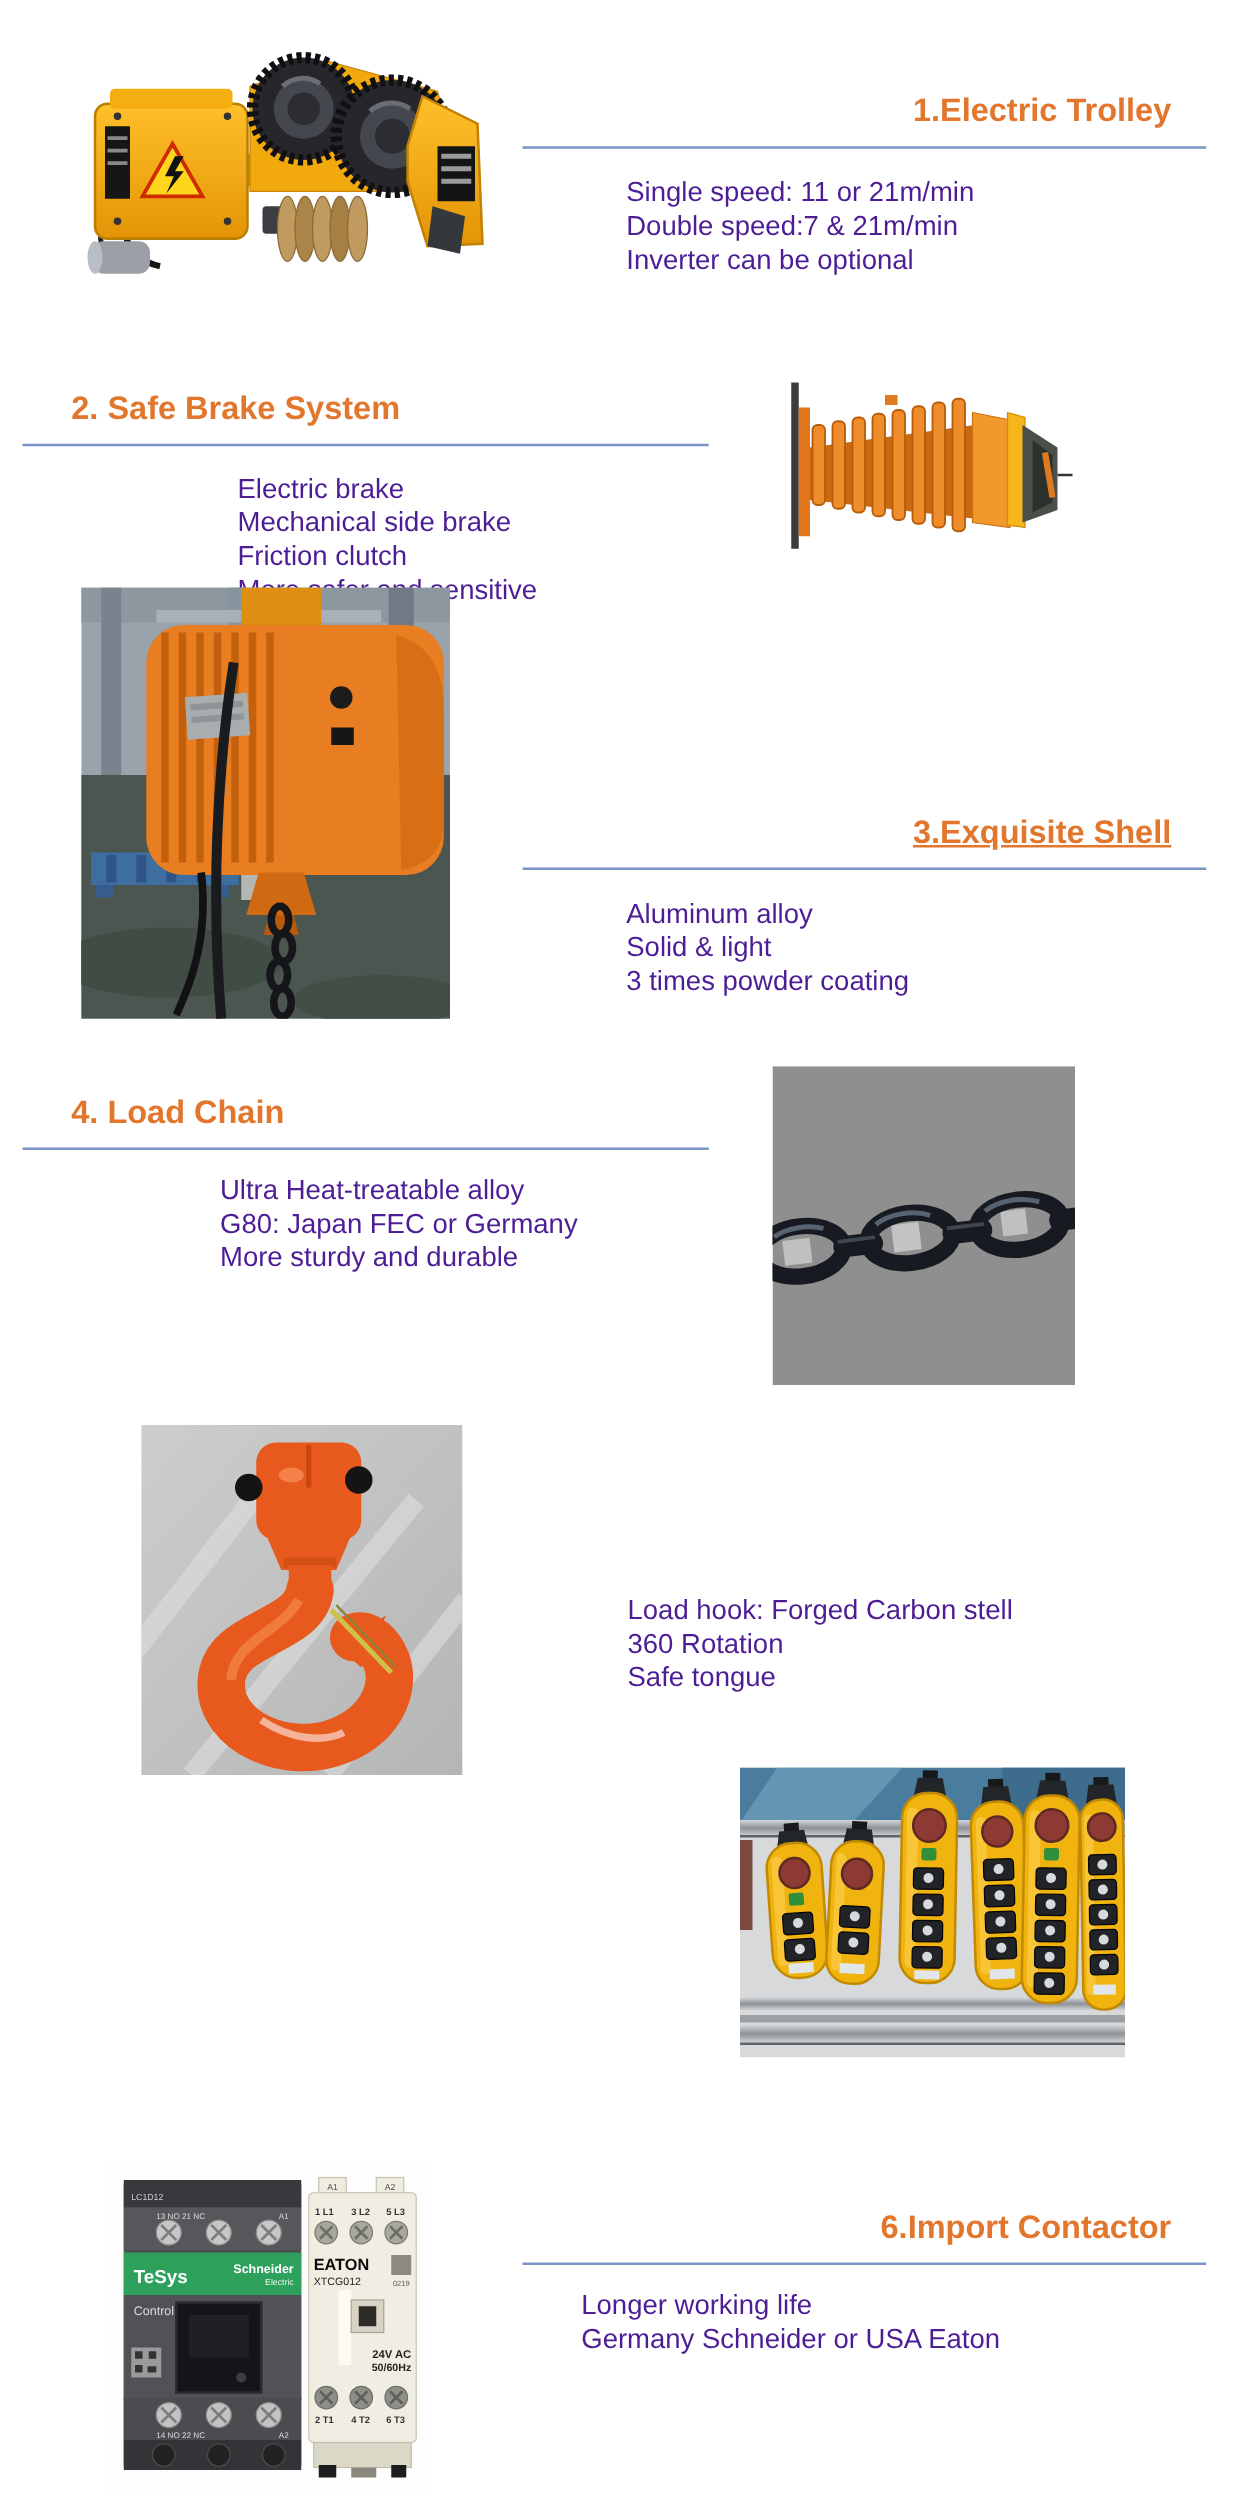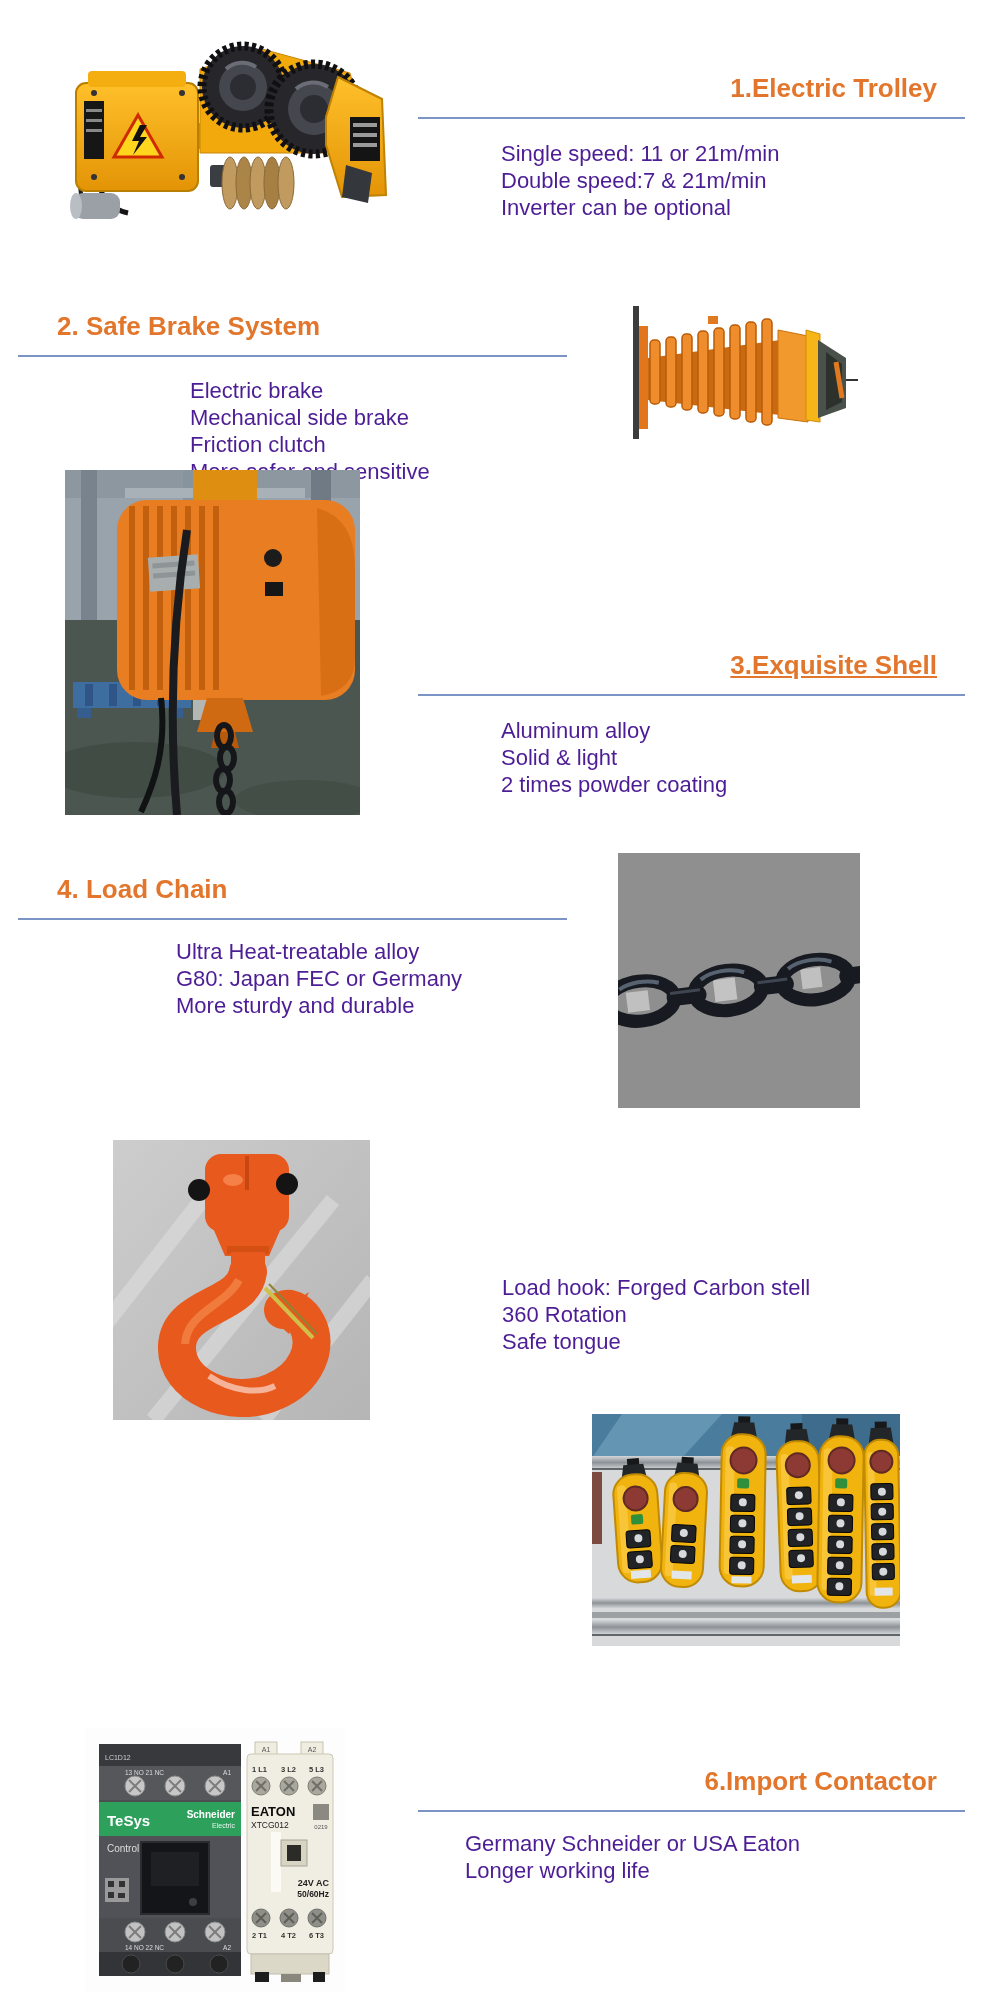--- a/index.html
+++ b/index.html
@@ -189,21 +189,21 @@
       </g>
     </svg>
   </div>
 
   <div class="head head-right" id="sec3-head">
     <span>3.Exquisite Shell</span>
   </div>
   <div class="body" id="sec3-body">
     <div>Aluminum alloy</div>
     <div>Solid &amp; light</div>
-    <div>2 times powder coating</div>
+    <div>3 times powder coating</div>
   </div>
 
   <div class="head head-left" id="sec4-head">
     <span>4. Load Chain</span>
   </div>
   <div class="body" id="sec4-body">
     <div>Ultra Heat-treatable alloy</div>
     <div>G80: Japan FEC or Germany</div>
     <div>More sturdy and durable</div>
   </div>
@@ -504,17 +504,17 @@
         <rect x="196" y="246" width="20" height="8" fill="#8a877c"></rect>
         <rect x="228" y="244" width="12" height="10" fill="#1d1d1d"></rect>
       </g>
     </svg>
   </div>
 
   <div class="head head-right" id="sec7-head">
     <span>6.Import Contactor</span>
   </div>
   <div class="body" id="sec7-body">
+    <div>Longer working life</div>
     <div>Germany Schneider or USA Eaton</div>
-    <div>Longer working life</div>
   </div>
 
 </div>
 
 </body></html>

